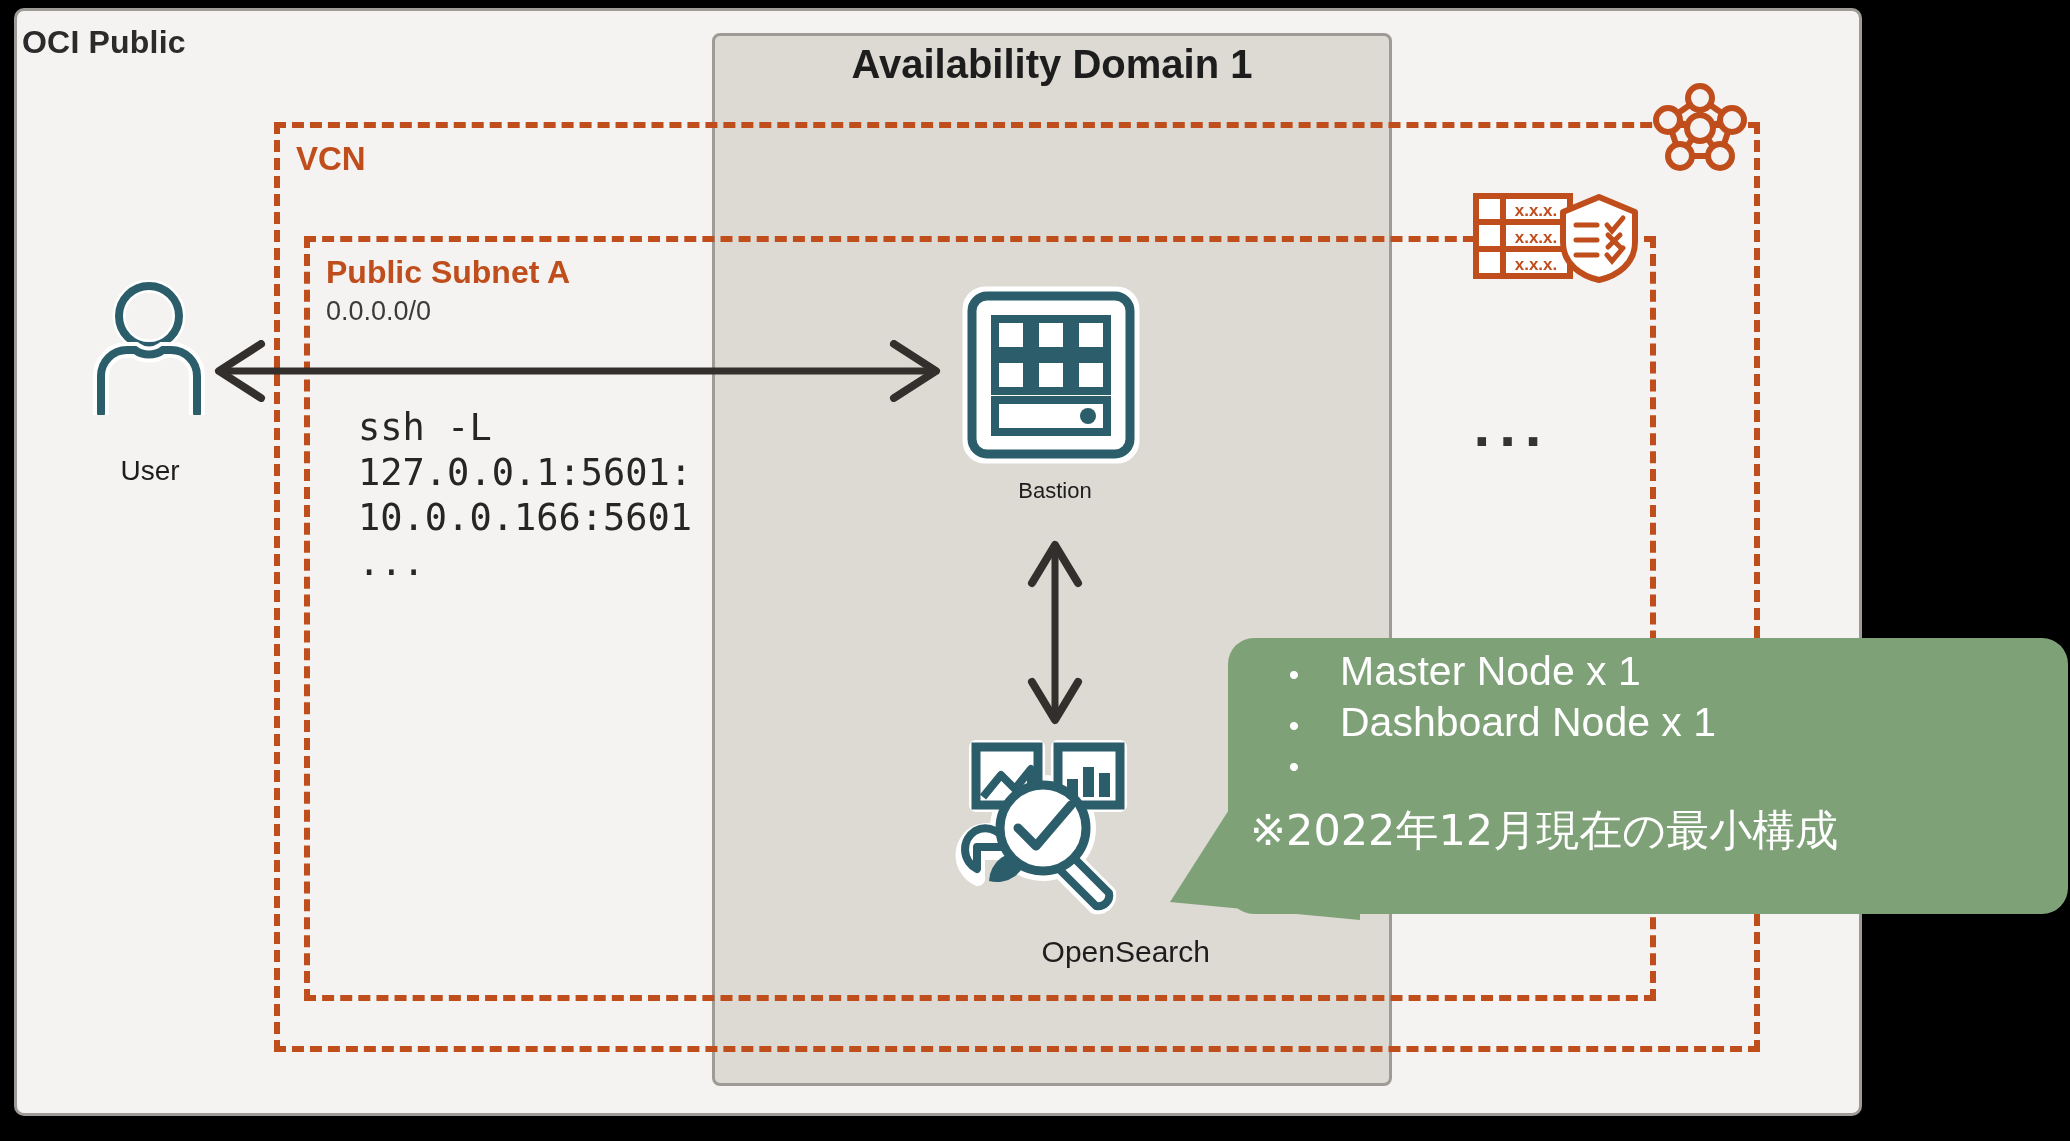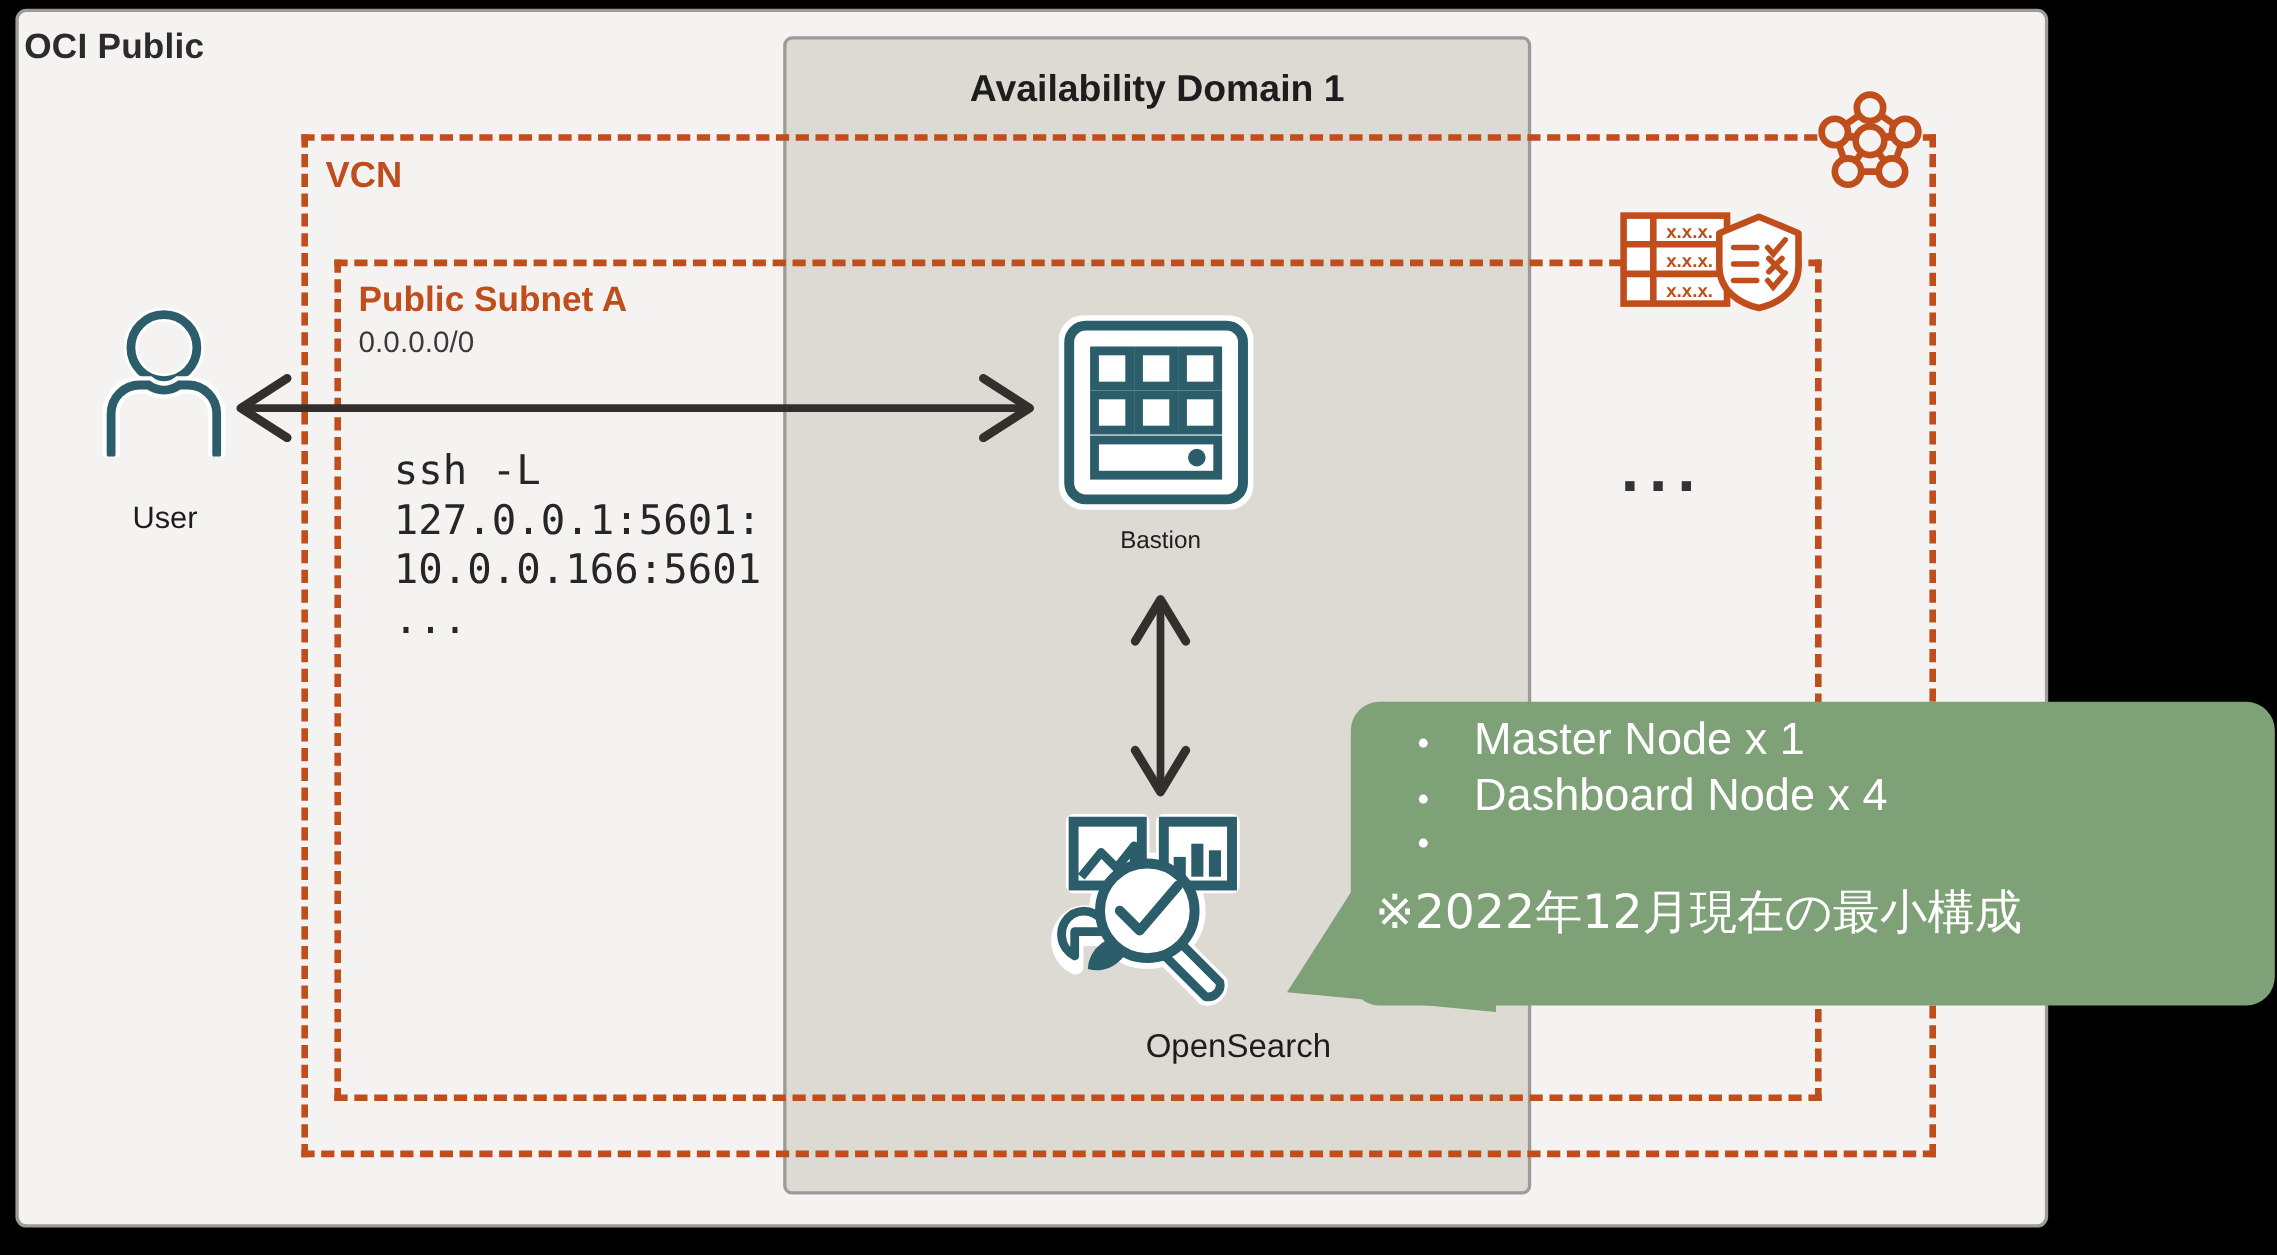--- a/index.html
+++ b/index.html
@@ -17,22 +17,22 @@
     color:#2b2b2b;letter-spacing:.2px;white-space:nowrap;
   }
 
   
   #availability-domain{
     position:absolute;left:712px;top:33px;width:680px;height:1053px;
     background:#ddd9d3;border:3px solid #9e9b96;border-radius:8px;
     box-sizing:border-box;
   }
   #availability-domain-label{
-    position:absolute;left:712px;top:62px;width:680px;text-align:center;
-    font-size:34px;font-weight:bold;color:#1d1d1d;
+    position:absolute;left:712px;top:42px;width:680px;text-align:center;
+    font-size:40px;font-weight:bold;color:#1d1d1d;
   }
 
   
   .dashed-box{position:absolute;box-sizing:border-box;border-style:dashed;}
   #vcn-box{
     left:274px;top:122px;width:1486px;height:930px;
     border:6px dashed #c04e1c;
   }
   #vcn-label{
     position:absolute;left:296px;top:140px;font-size:33px;font-weight:bold;
@@ -241,19 +241,19 @@
   <polygon points="230,0 230,140 40,122 118,0" fill="#7fa177"></polygon>
 </svg>
 <div id="callout"></div>
 <div id="callout-list">
   <div class="callout-row">
     <span class="callout-bullet">•</span>
     <span>Master Node x 1</span>
   </div>
   <div class="callout-row">
     <span class="callout-bullet">•</span>
-    <span>Dashboard Node x 4</span>
+    <span>Dashboard Node x 1</span>
   </div>
   <div class="callout-row">
     <span class="callout-bullet">•</span>
   </div>
   <div class="callout-note">※2022年12月現在の最小構成</div>
 </div>
 
 </body></html>

